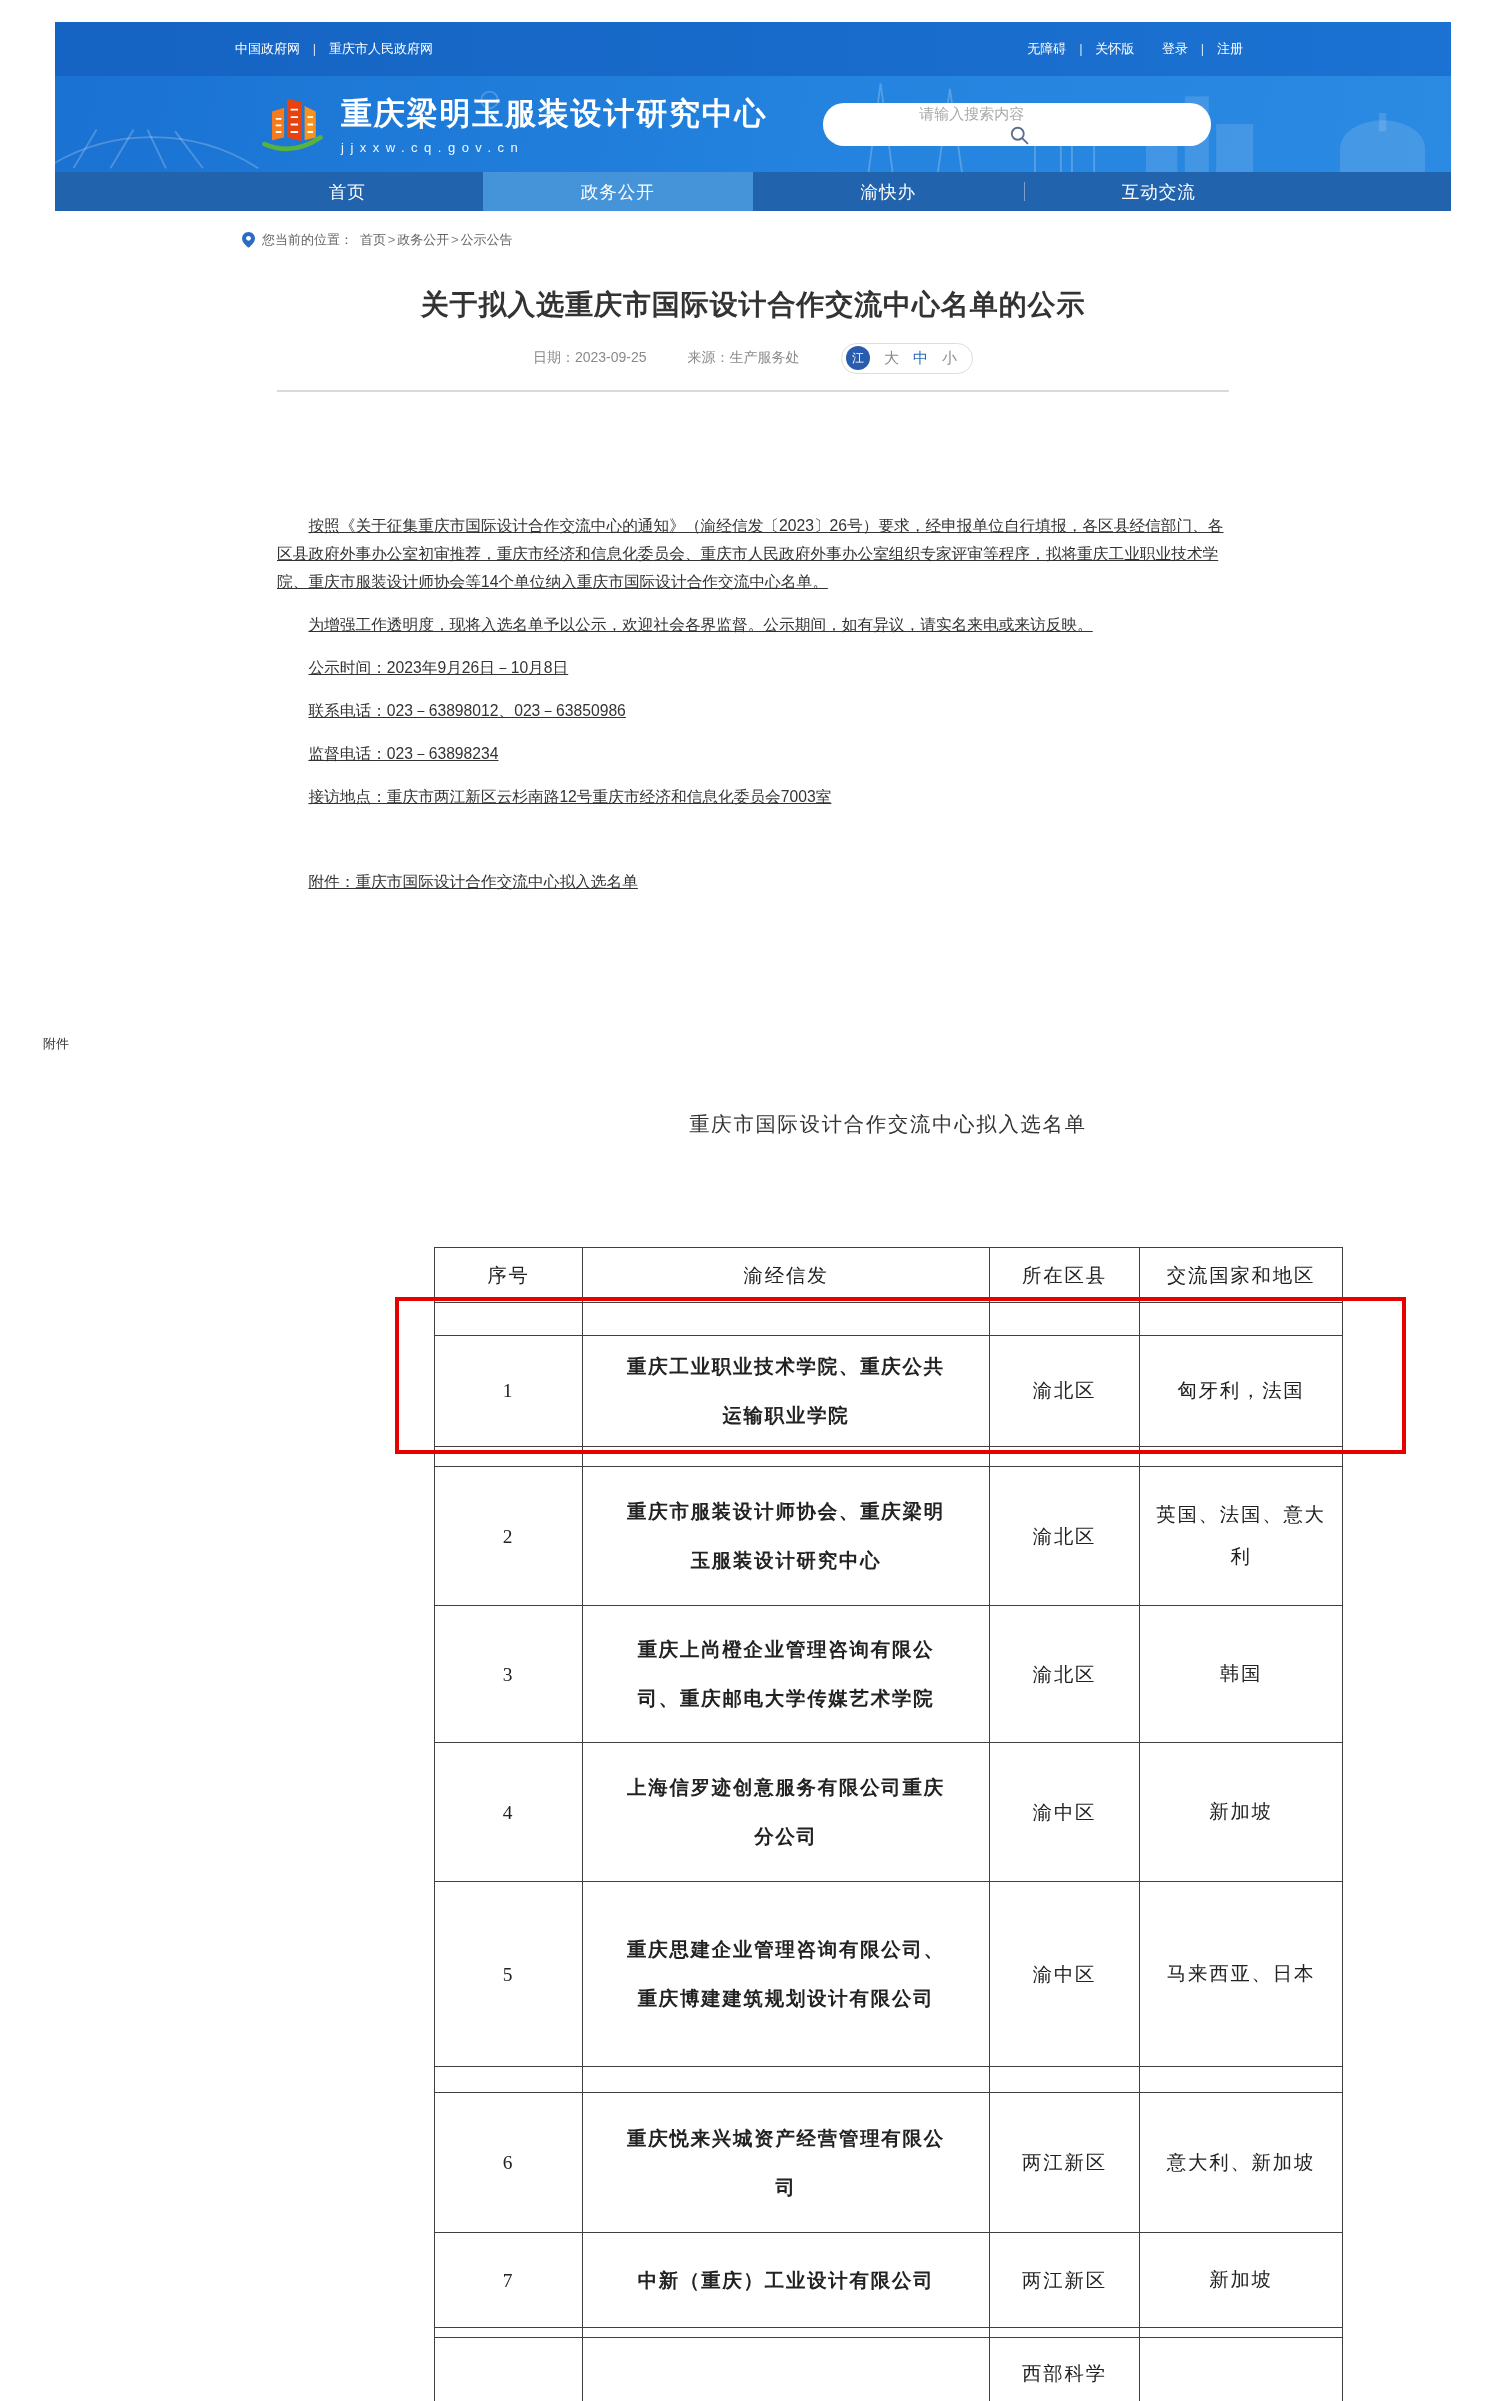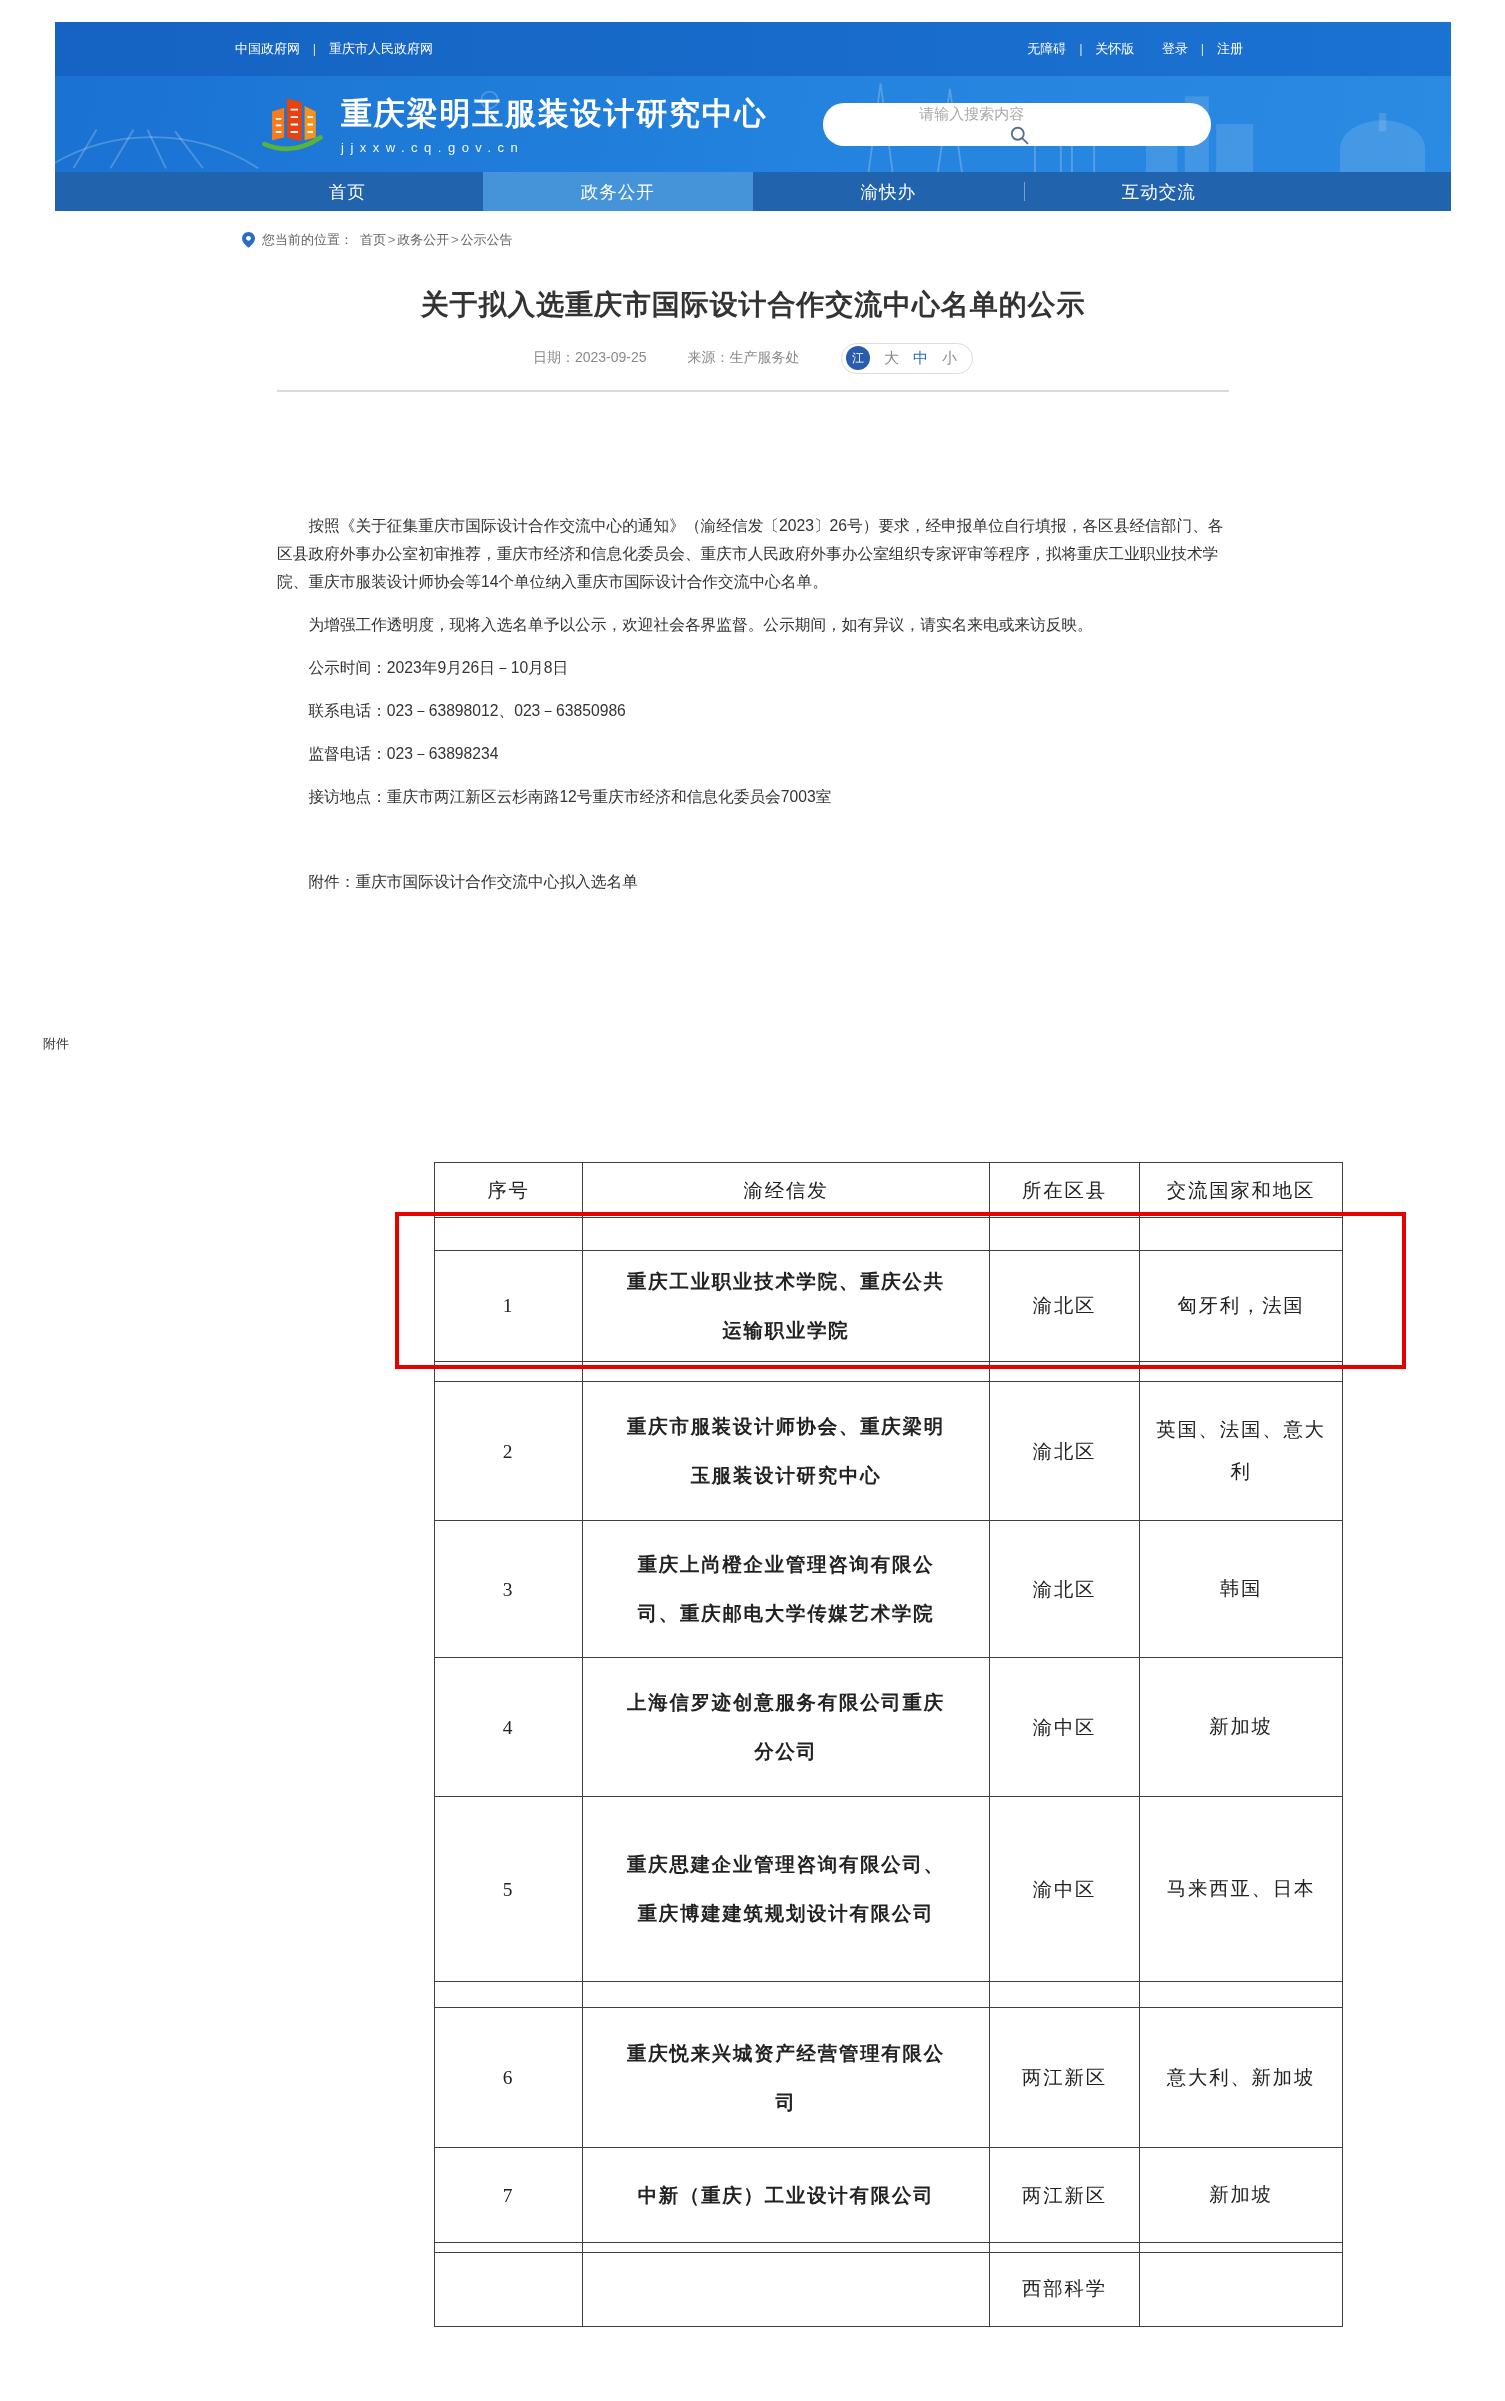--- a/index.html
+++ b/index.html
@@ -79,21 +79,21 @@
     display: flex; align-items: center; padding: 0 15px 0 4.6px; gap: 14px; background: #fff;
   }
   .reader-circle {
     width: 24px; height: 24px; border-radius: 50%; background: #2a5cae; color: #fff;
     font-size: 12px; display: flex; align-items: center; justify-content: center; cursor: pointer;
   }
   .fs-opt { font-size: 15px; color: #888; cursor: pointer; }
   .fs-opt.active { color: #2a6cb8; }
   .divider { height: 1.8px; background: #dadada; margin-top: 16.6px; }
   .paras { margin-top: 120px; font-size: 15.7px; color: #333; }
-  .para { text-indent: 2em; line-height: 28px; margin: 15px 0; }
+  .para { text-indent: 2em; line-height: 28px; margin: 15px 0; text-decoration: underline; }
   .para:last-child { margin-top: 57px; }
 
   
   .attachment-label { margin: 139px 0 0 43px; font-size: 13px; color: #333; }
   .attachment { width: 908px; margin-left: 434px; font-family: "Liberation Serif", "DejaVu Serif", serif; }
   .table-title { text-align: center; font-size: 20.3px; color: #333; margin-top: 57px; letter-spacing: 1.8px; }
   .table-wrap { position: relative; margin-top: 109px; width: 908px; }
   table { border-collapse: collapse; width: 908px; table-layout: fixed; color: #222; }
   td, th { border: 1.8px solid #404040; text-align: center; vertical-align: middle; font-weight: normal; }
   thead th { height: 55px; font-size: 19.4px; letter-spacing: 1.8px; }
@@ -209,20 +209,21 @@
       <p class="para">联系电话：023－63898012、023－63850986</p>
       <p class="para">监督电话：023－63898234</p>
       <p class="para">接访地点：重庆市两江新区云杉南路12号重庆市经济和信息化委员会7003室</p>
       <p class="para">附件：重庆市国际设计合作交流中心拟入选名单</p>
     </div>
 </div>
 
 <div class="attachment-label">附件</div>
 
 <div class="attachment">
+  <div class="table-title">重庆市国际设计合作交流中心拟入选名单</div>
   <div class="table-wrap">
     <table>
       <colgroup>
         <col style="width:148px">
           <col style="width:407px">
           <col style="width:150px">
           <col style="width:203px">
       </colgroup>
       <thead>
           <tr>

